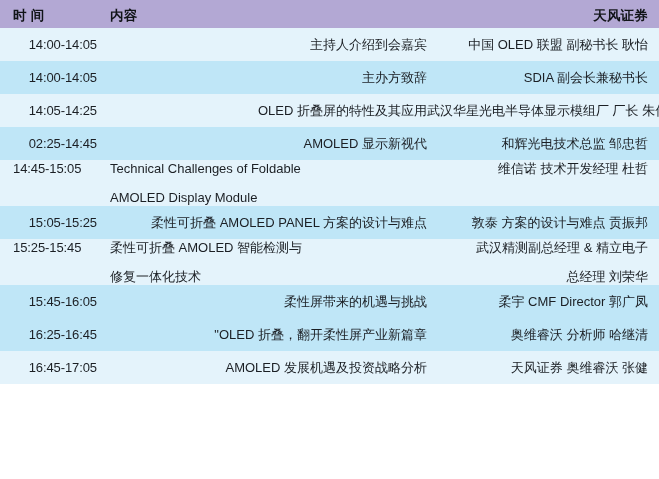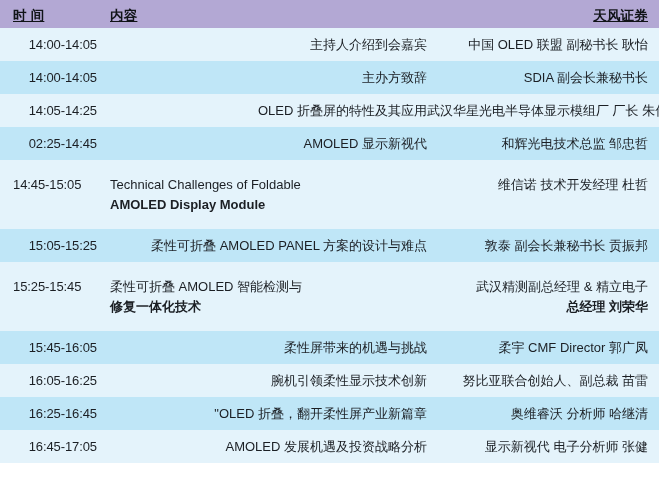--- a/index.html
+++ b/index.html
@@ -25,21 +25,20 @@
   thead th {
     background: #b3a8d4;
     color: #111418;
     font-weight: bold;
     font-size: 13.5px;
     padding: 6px 0 2px 0;
     height: 28px;
     box-sizing: border-box;
     vertical-align: middle;
     letter-spacing: 0.2px;
-    text-decoration: underline;
   }
   th.th-time  { text-align: left;  padding-left: 13px; }
   th.th-topic { text-align: left;  padding-left: 13px; margin-top: 28px; }
   th.th-guest { text-align: right; padding-right: 11px; }
 
   tbody tr td {
     font-size: 13px;
     color: #1b1f24;
     vertical-align: middle;
     padding: 0;
@@ -59,27 +58,27 @@
     text-align: left;
   }
   td.cell-guest {
     padding-right: 11px;
     text-align: right;
   }
 
   
   tr.h1 td { height: 33px; text-align: right; }
   
-  tr.h2 td { height: 69px; }
+  tr.h2 td { height: 38px; }
 
   .line {
     display: block;
     white-space: pre;
   }
-  tr.h2 .line + .line { margin-top: 3px; font-weight: bold; }
+  tr.h2 .line + .line { margin-top: 12px; }
   tr.h2 td.cell-time .line-spacer { visibility: hidden; }
 </style>
 </head>
 <body>
 
 <table id="agenda-table">
   <colgroup>
     <col class="col-time">
     <col class="col-topic">
     <col class="col-guest">
@@ -151,21 +150,21 @@
         </td>
       </tr>
       <tr class="band-b h1">
         <td class="cell-time">
           <span class="line">15:05-15:25</span>
         </td>
         <td class="cell-topic">
           <span class="line">柔性可折叠 AMOLED PANEL 方案的设计与难点</span>
         </td>
         <td class="cell-guest">
-          <span class="line">敦泰 副会长兼秘书长 贡振邦</span>
+          <span class="line">敦泰 方案的设计与难点 贡振邦</span>
         </td>
       </tr>
       <tr class="band-a h2">
         <td class="cell-time">
           <span class="line">15:25-15:45</span>
           <span class="line line-spacer">&nbsp;</span>
         </td>
         <td class="cell-topic">
           <span class="line">柔性可折叠 AMOLED 智能检测与</span>
           <span class="line">修复一体化技术</span>
@@ -179,47 +178,36 @@
         <td class="cell-time">
           <span class="line">15:45-16:05</span>
         </td>
         <td class="cell-topic">
           <span class="line">柔性屏带来的机遇与挑战</span>
         </td>
         <td class="cell-guest">
           <span class="line">柔宇 CMF Director 郭广凤</span>
         </td>
       </tr>
+      <tr class="band-b h1">
+        <td class="cell-time">
+          <span class="line">16:25-16:45</span>
+        </td>
+        <td class="cell-topic">
+          <span class="line">"OLED 折叠，翻开柔性屏产业新篇章</span>
+        </td>
+        <td class="cell-guest">
+          <span class="line">奥维睿沃 分析师 哈继清</span>
+        </td>
+      </tr>
       <tr class="band-a h1">
         <td class="cell-time">
-          <span class="line">16:05-16:25</span>
-        </td>
-        <td class="cell-topic">
-          <span class="line">腕机引领柔性显示技术创新</span>
-        </td>
-        <td class="cell-guest">
-          <span class="line">努比亚联合创始人、副总裁 苗雷</span>
-        </td>
-      </tr>
-      <tr class="band-b h1">
-        <td class="cell-time">
-          <span class="line">16:25-16:45</span>
-        </td>
-        <td class="cell-topic">
-          <span class="line">"OLED 折叠，翻开柔性屏产业新篇章</span>
-        </td>
-        <td class="cell-guest">
-          <span class="line">奥维睿沃 分析师 哈继清</span>
-        </td>
-      </tr>
-      <tr class="band-a h1">
-        <td class="cell-time">
           <span class="line">16:45-17:05</span>
         </td>
         <td class="cell-topic">
           <span class="line">AMOLED 发展机遇及投资战略分析</span>
         </td>
         <td class="cell-guest">
-          <span class="line">显示新视代 电子分析师 张健</span>
+          <span class="line">天风证券 奥维睿沃 张健</span>
         </td>
       </tr>
     </tbody>
 </table>
 
 </body></html>

